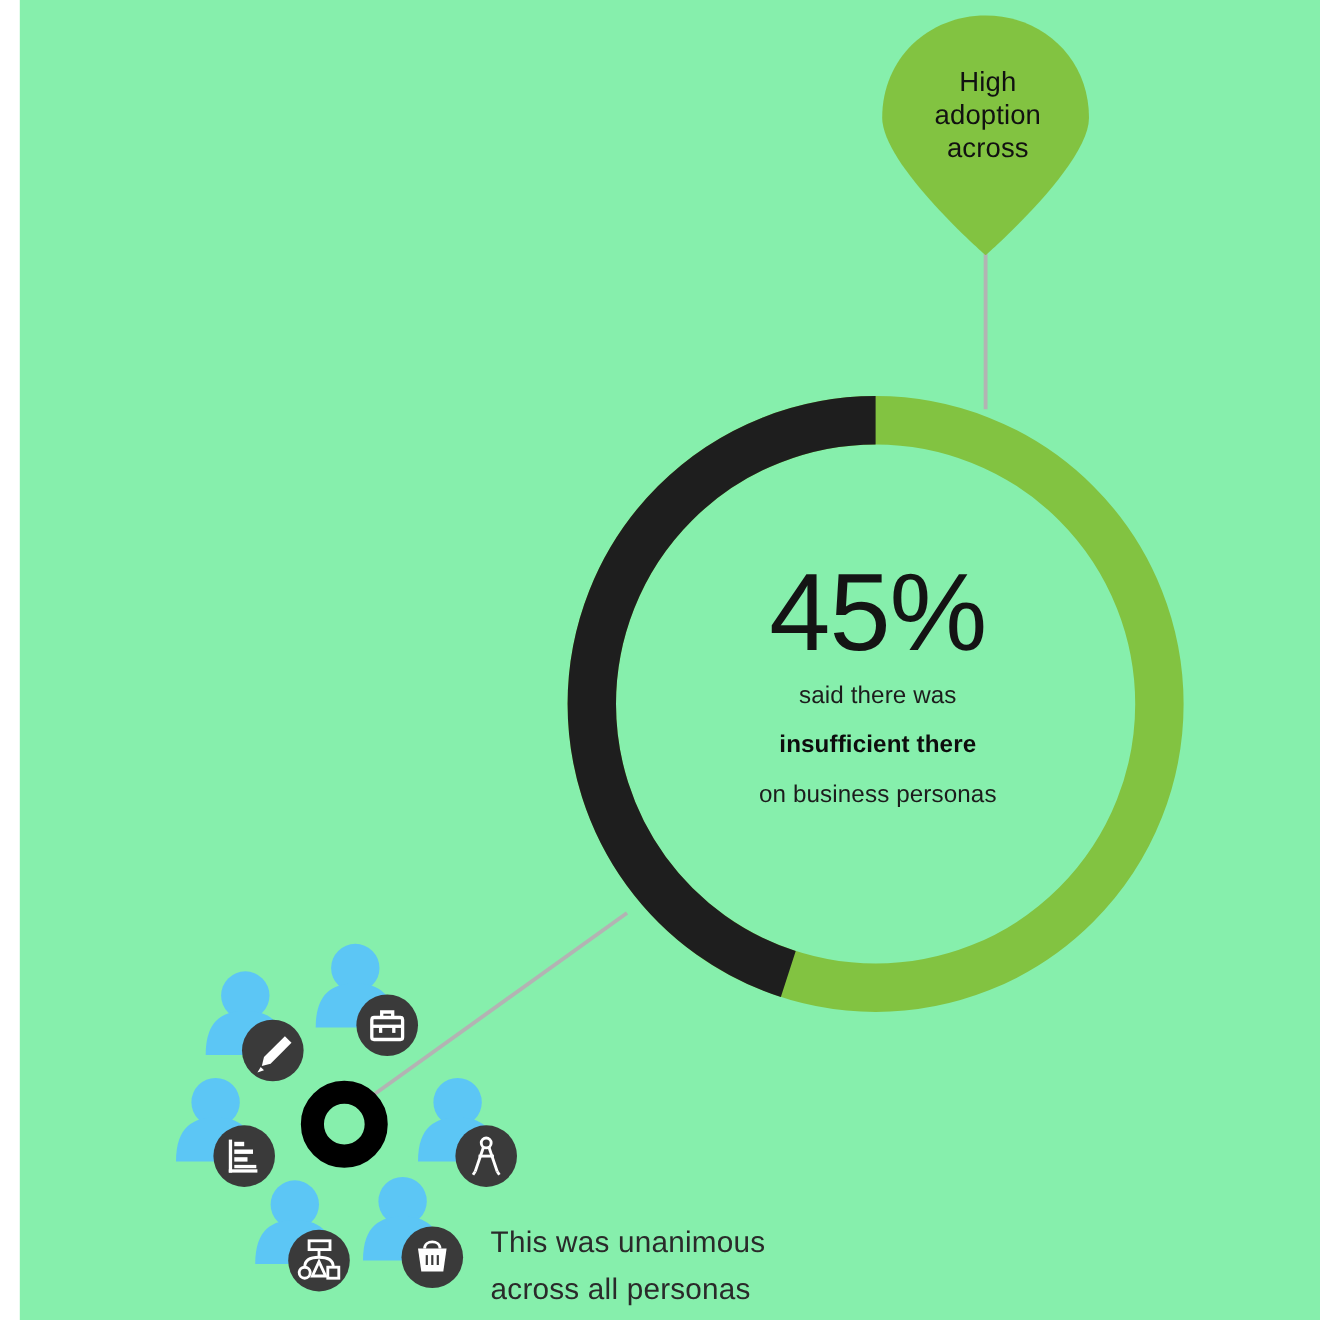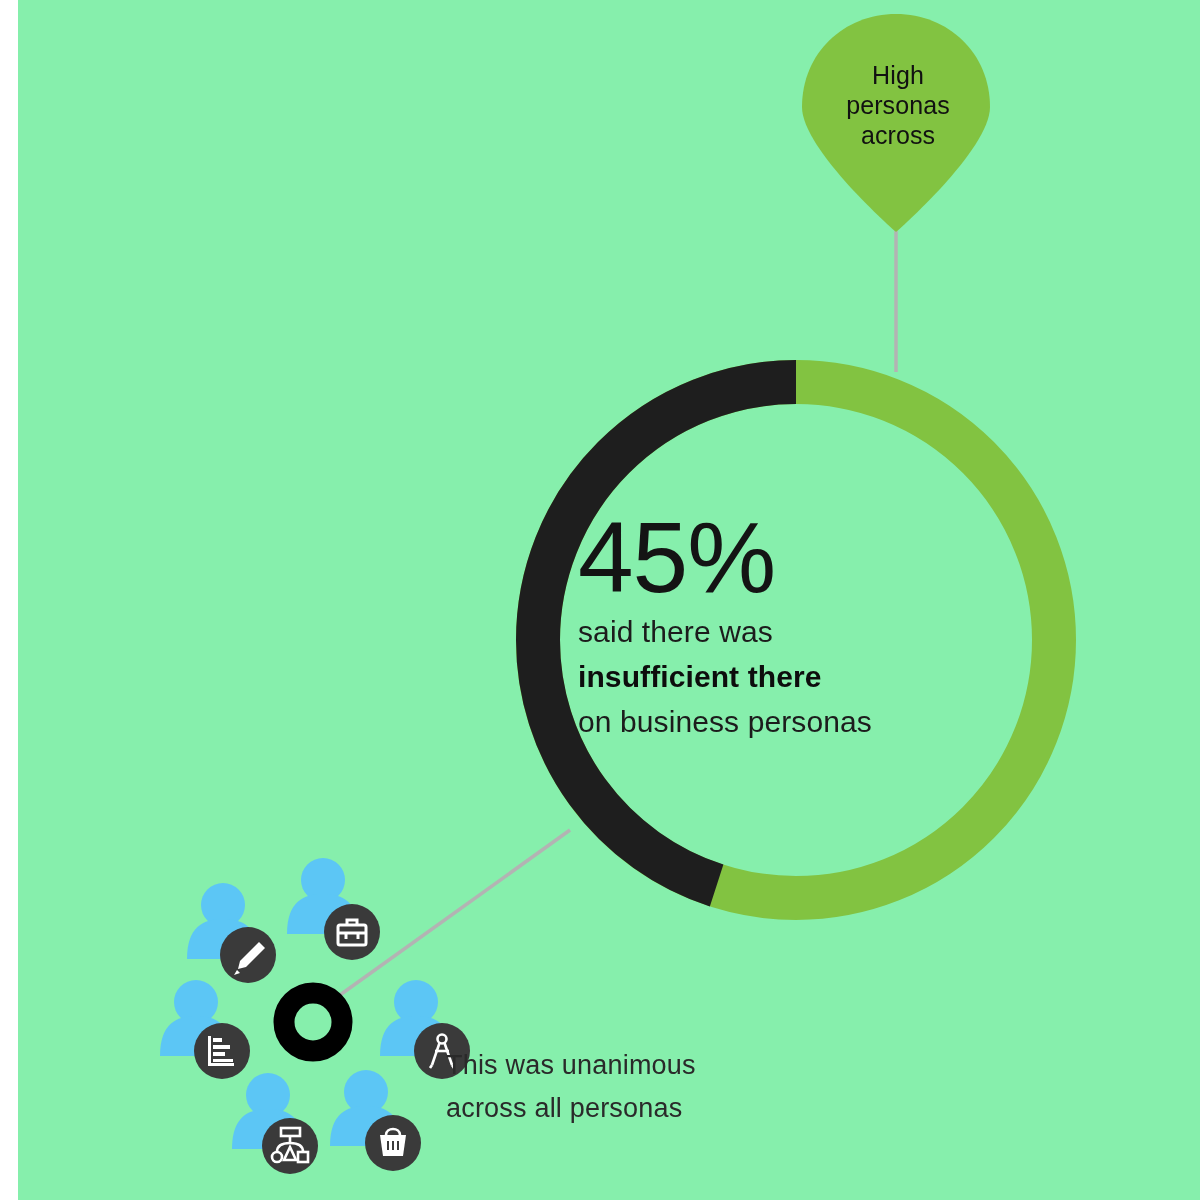--- a/index.html
+++ b/index.html
@@ -47,48 +47,48 @@
     letter-spacing: 0.1px;
     pointer-events: none;
   }
 
   
   .donut-center {
     position: absolute;
     left: 560px;
     top: 505px;
     width: 440px;
-    text-align: left;
+    text-align: center;
   }
   .donut-pct {
     font-family: "Liberation Sans", sans-serif;
     font-size: 100px;
     line-height: 104px;
     font-weight: 300;
     letter-spacing: -1px;
     color: #141414;
   }
   .donut-line {
     font-family: "Liberation Sans", sans-serif;
-    font-size: 30px;
+    font-size: 22px;
     line-height: 45px;
     font-weight: 300;
     color: #1c1c1c;
     letter-spacing: 0.1px;
   }
   .donut-line.strong {
     font-weight: 700;
     color: #0d0d0d;
   }
 
   
   .caption {
     position: absolute;
     left: 428px;
-    top: 1044px;
+    top: 1108px;
     width: 330px;
     font-family: "Liberation Sans", sans-serif;
     font-size: 27px;
     line-height: 43px;
     font-weight: 300;
     color: #2a2a2a;
     letter-spacing: 0.2px;
   }
 
   
@@ -196,21 +196,21 @@
           <line x1="375" y1="1141" x2="375" y2="1150" stroke="#3A3A3A" stroke-width="2"></line>
           <line x1="380" y1="1141" x2="380" y2="1150" stroke="#3A3A3A" stroke-width="2"></line>
         </g>
       </g>
 
     </g>
   </svg>
 
   <div class="pin-label">
     <div>High</div>
-    <div>personas</div>
+    <div>adoption</div>
     <div>across</div>
   </div>
 
   <div class="donut-center">
     <div class="donut-pct">45%</div>
     <div class="donut-line">said there was</div>
     <div class="donut-line strong">insufficient there</div>
     <div class="donut-line">on business personas</div>
   </div>
 

